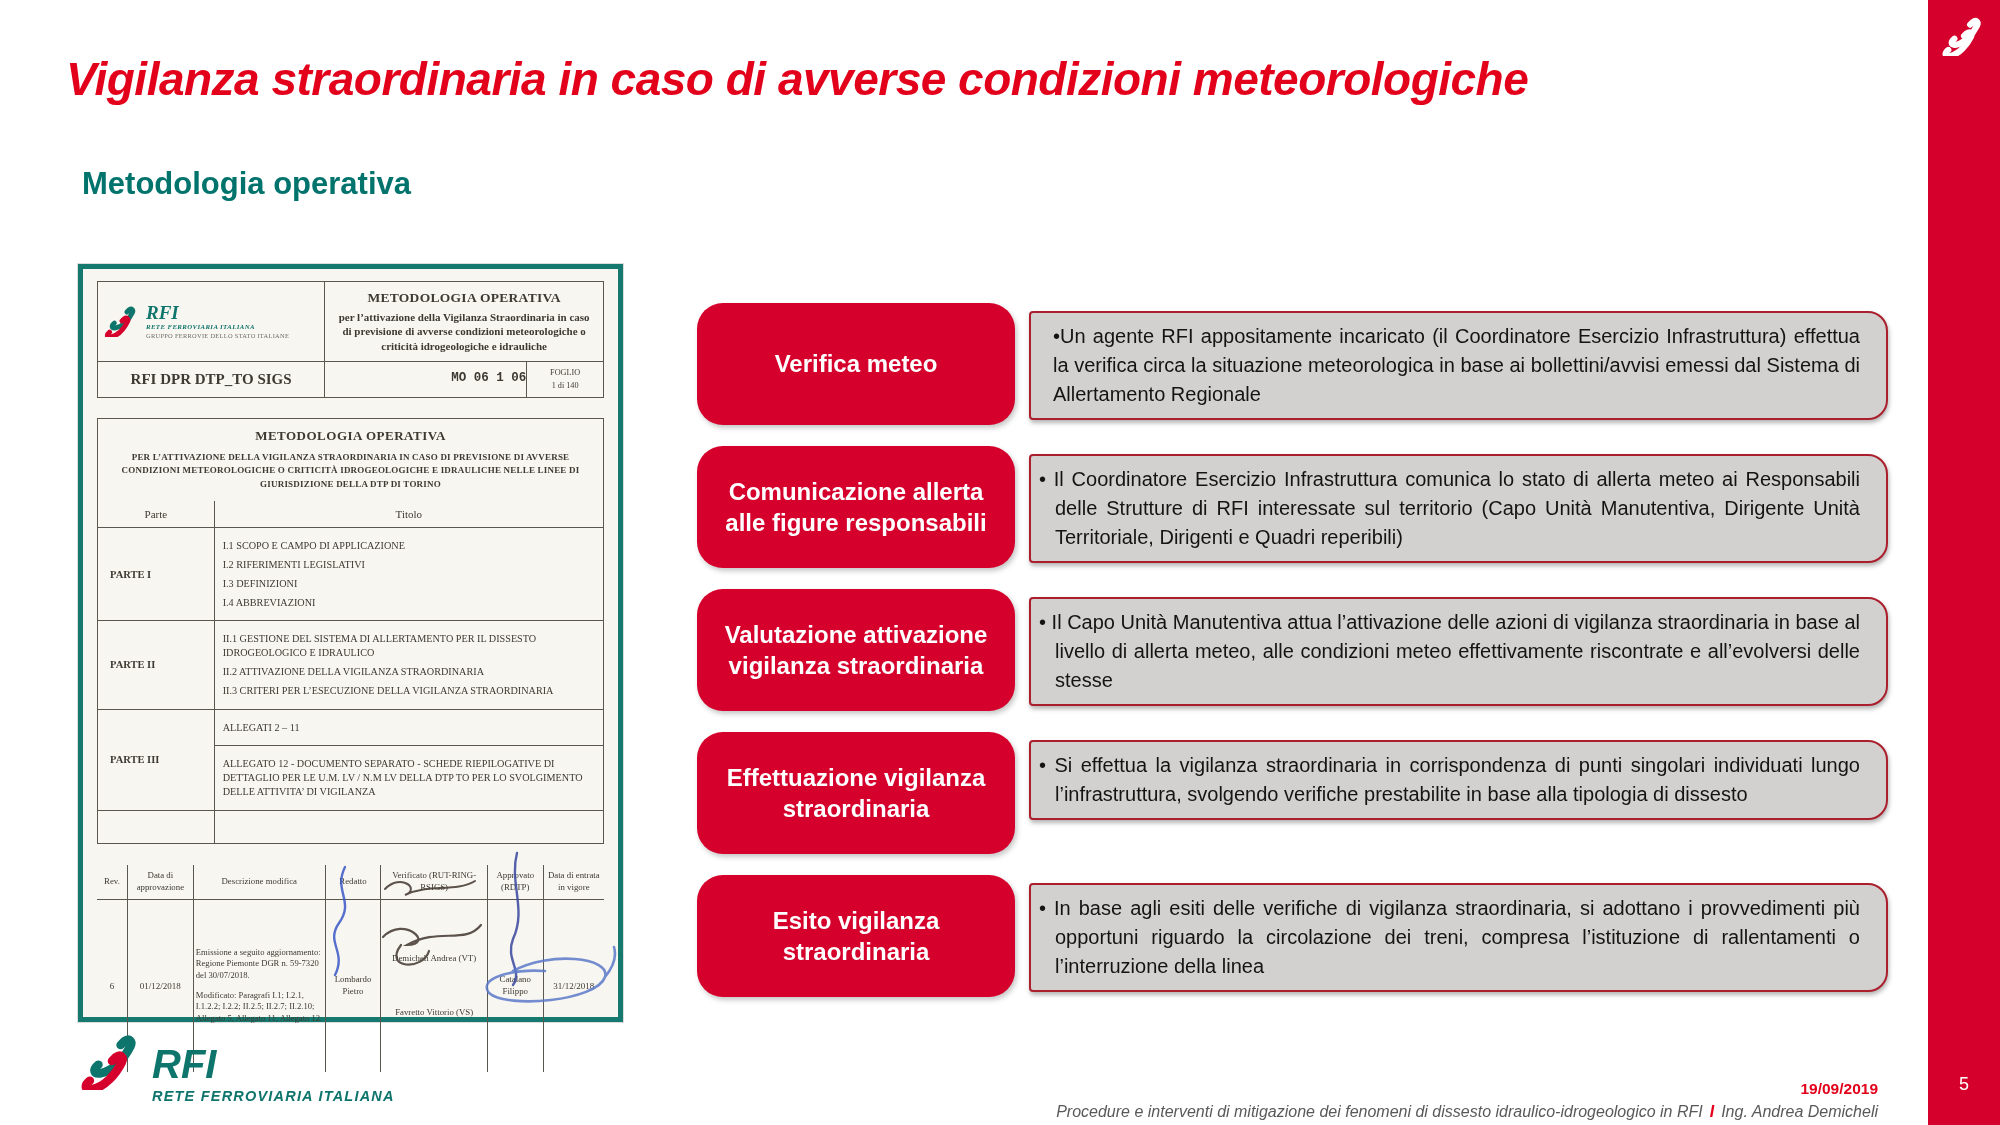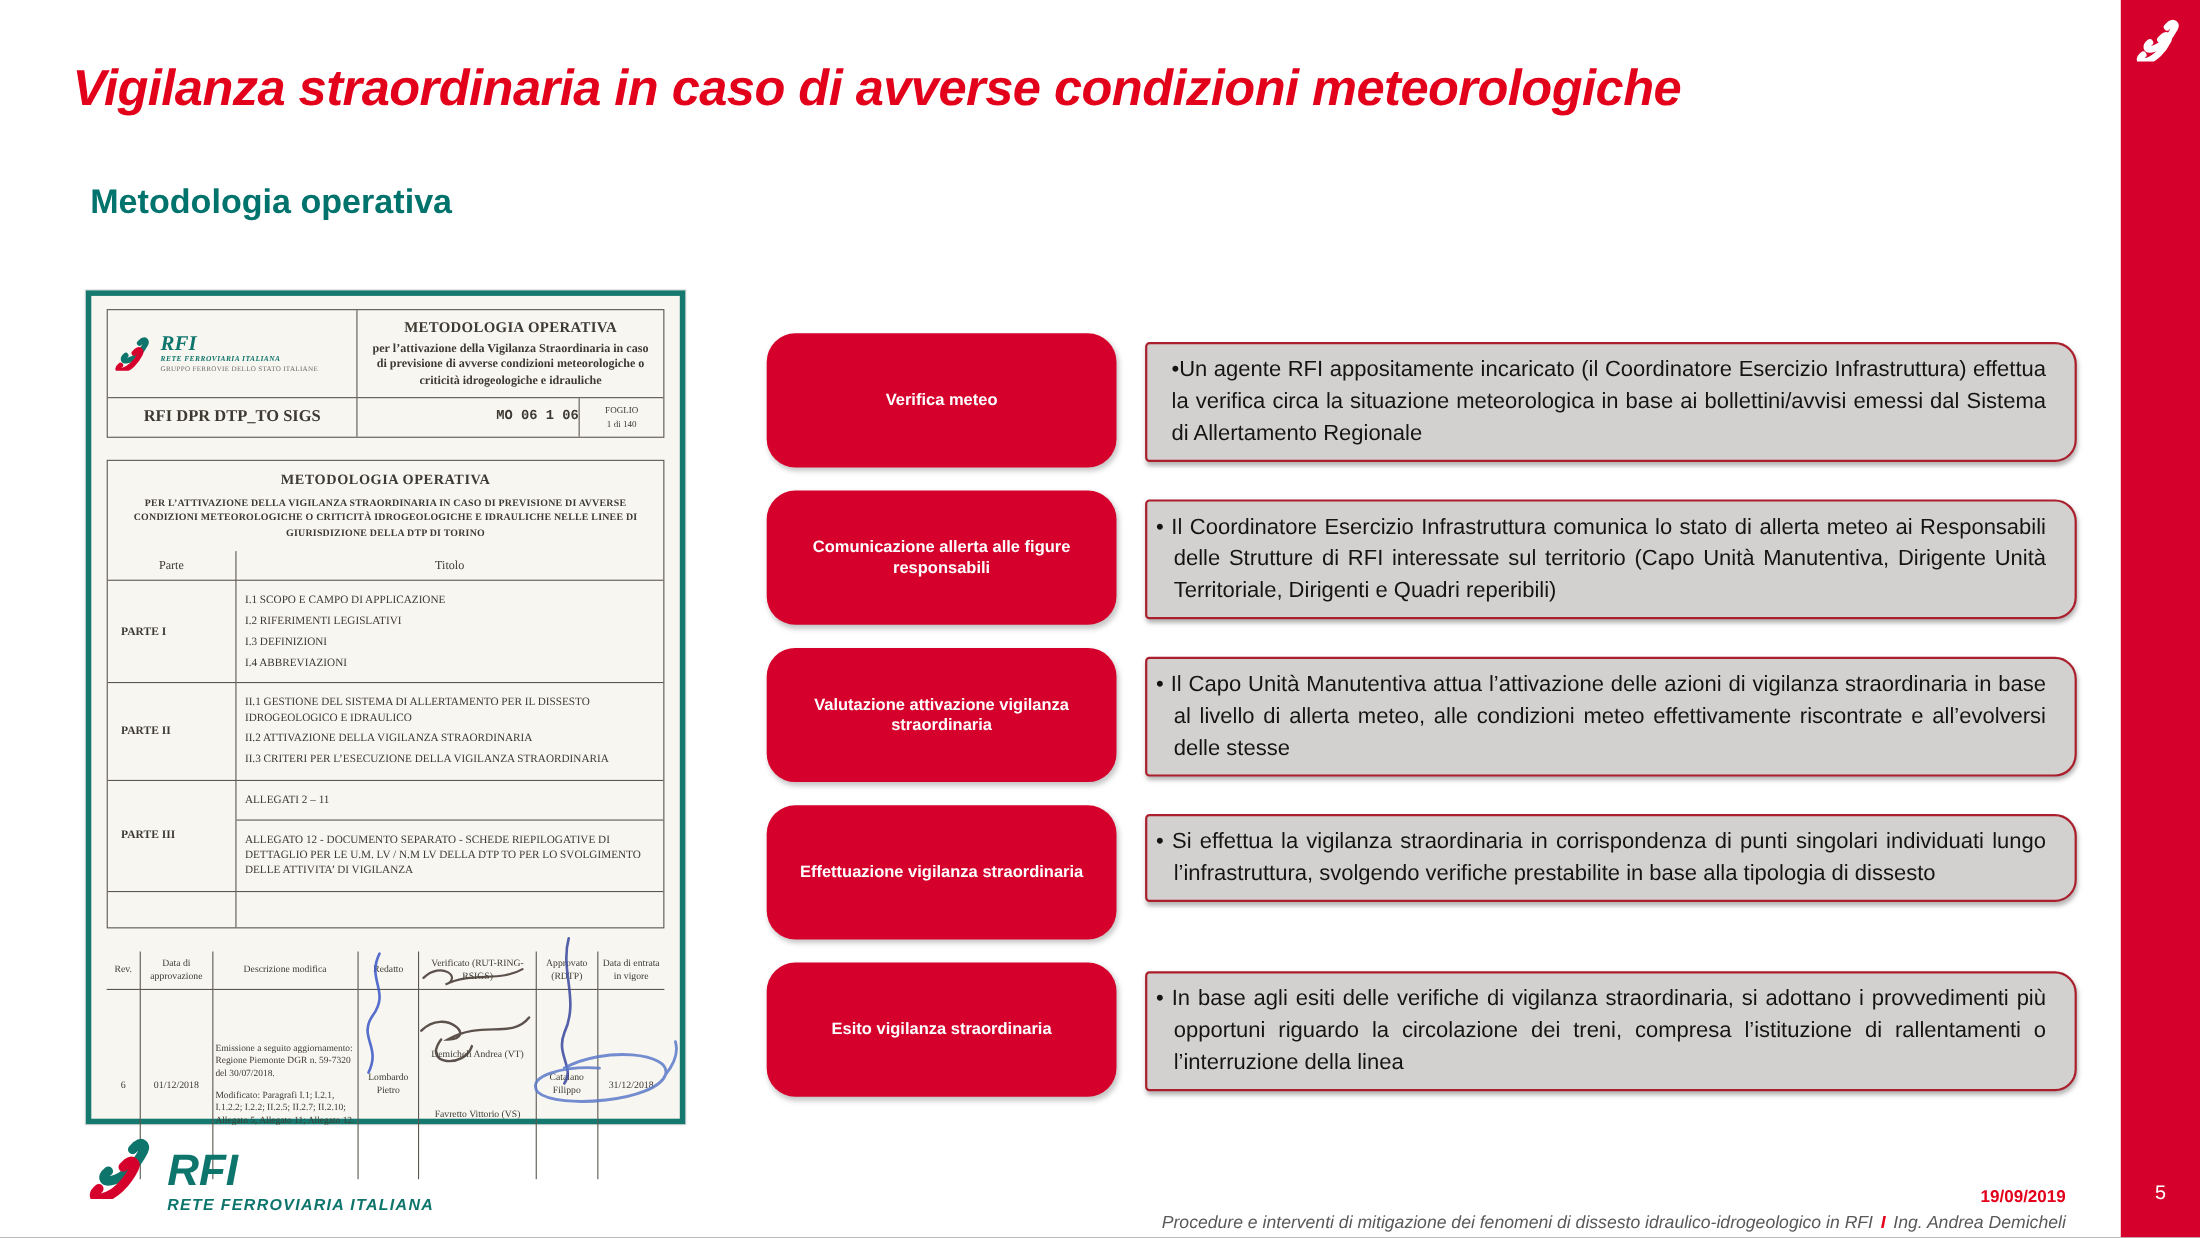--- a/index.html
+++ b/index.html
@@ -13,24 +13,24 @@
 
   
   .side-bar{position:absolute;right:0;top:0;width:72px;height:1125px;background:#d5002c;}
   .sb-logo{position:absolute;top:16px;left:50%;transform:translateX(-50%);}
   .sb-page{position:absolute;top:1074px;width:100%;text-align:center;color:#fff;font-size:18px;}
 
   
   .flow{position:absolute;left:697px;top:303px;width:1191px;}
   .flow-row{display:flex;align-items:flex-start;height:122px;margin-bottom:21px;}
   .step-btn{width:318px;min-height:122px;flex:0 0 318px;background:#d5002c;border-radius:26px;
-            color:#fff;font-weight:700;font-size:15px;line-height:1.3;display:flex;align-items:center;
+            color:#fff;font-weight:700;font-size:24px;line-height:1.3;display:flex;align-items:center;
             justify-content:center;text-align:center;padding:0 18px;box-sizing:border-box;
             box-shadow:2px 3px 5px rgba(130,130,130,.45);}
-  .note{margin-left:26px;margin-top:8px;flex:1;background:#d2d1cf;border:2px solid #ab1f2d;
+  .note{margin-left:14px;margin-top:8px;flex:1;background:#d2d1cf;border:2px solid #ab1f2d;
         border-radius:4px 20px 20px 4px;box-sizing:border-box;padding:9px 26px 9px 22px;
         font-size:20px;line-height:1.45;color:#141414;text-align:justify;
         box-shadow:1px 3px 4px rgba(110,110,110,.5);}
   .note.hang{padding-left:24px;text-indent:-16px;}
 
   
   .doc{position:absolute;left:78px;top:264px;width:545px;height:758px;background:#f8f6f1;
        border:5px solid #16796f;box-sizing:border-box;box-shadow:0 0 0 1px #dcdcdc;}
   .doc-inner{position:relative;width:100%;height:100%;padding:12px 14px;box-sizing:border-box;
              font-family:"Liberation Serif",serif;color:#3c3a31;}

